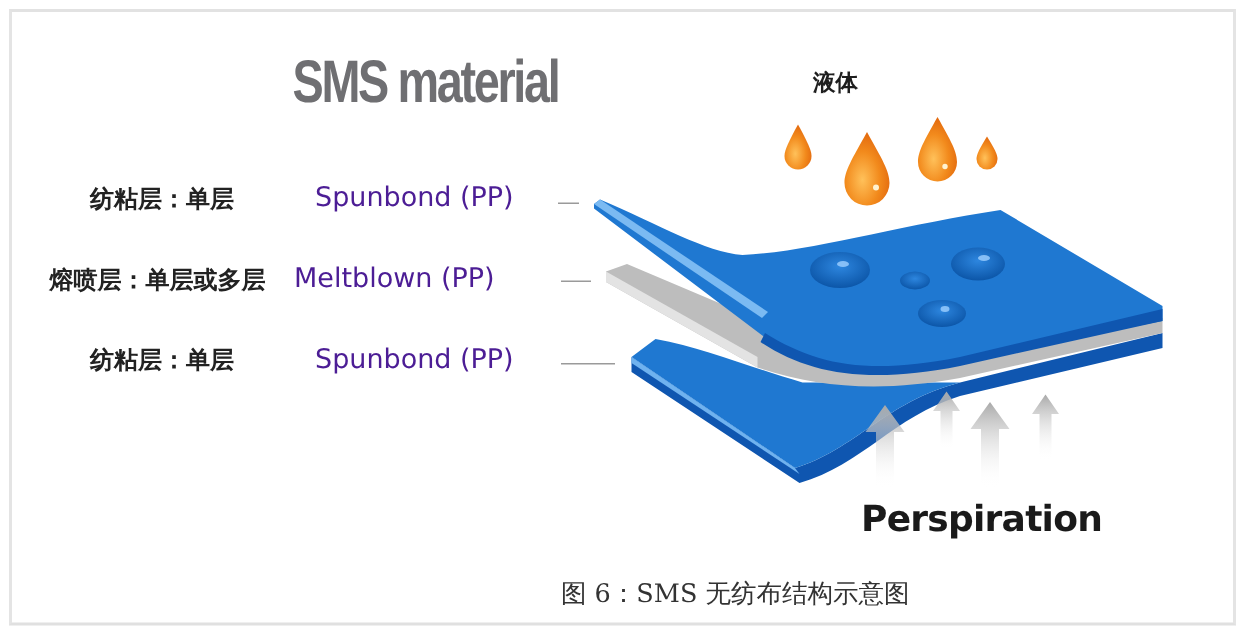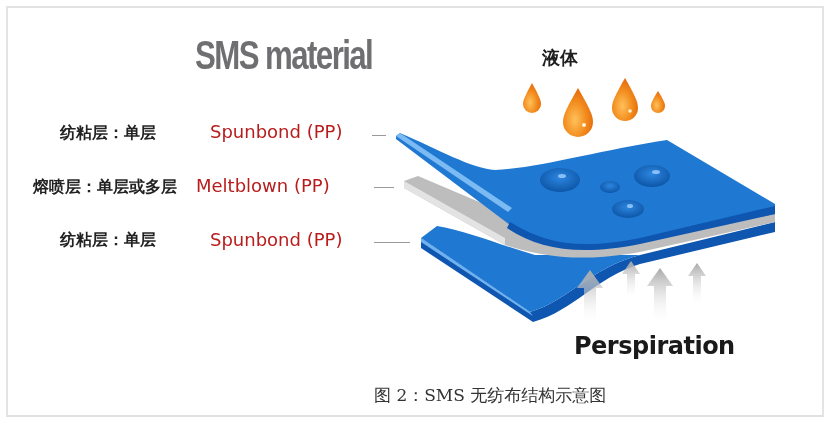--- a/index.html
+++ b/index.html
@@ -1,23 +1,23 @@
 <!DOCTYPE html>
 <html><head>
 <meta charset="utf-8">
 <style>
   html, body { margin:0; padding:0; background:#ffffff; }
   body { width:832px; height:424px; position:relative; overflow:hidden; font-family:"DejaVu Sans", sans-serif; }
   .frame { position:absolute; left:6px; top:6px; width:818px; height:411px; border-top:2px solid #e2e2e2; border-left:2px solid #e4e4e4; border-right:2px solid #e4e4e4; border-bottom:2px solid #e0e0e0; box-sizing:border-box; background:#fff; }
   .title { position:absolute; left:195px; top:33px; font-family:"Liberation Sans", sans-serif; font-weight:bold; font-size:40px; color:#6f6f72; letter-spacing:-2px; transform:scaleX(0.78); transform-origin:left top; white-space:nowrap; }
   .label { position:absolute; white-space:nowrap; color:#222;text-align:center; }
   .zh { font-family:"DejaVu Serif", serif; font-size:16px; font-weight:bold; }
-  .en { font-family:"DejaVu Sans", sans-serif; font-size:18px; color:#b91c1c; }
+  .en { font-family:"DejaVu Sans", sans-serif; font-size:18px; color:#4c1d95; }
   .leader { position:absolute; height:1px; background:#9a9a9a; }
-  .liquid { position:absolute; left:542px; top:46px; font-family:"DejaVu Serif", serif; font-weight:bold; font-size:18px; color:#1e1e1e; }
+  .liquid { position:absolute; left:542px; top:46px; font-family:"DejaVu Serif", serif; font-weight:bold; font-size:15px; color:#1e1e1e; }
   .persp { position:absolute; left:574px; top:332px; font-family:"DejaVu Sans", sans-serif; font-weight:bold; font-size:24px; color:#1a1a1a; letter-spacing:-0.5px; }
   .caption { position:absolute; left:374px; top:384px; font-family:"DejaVu Serif", serif; font-size:17px; color:#333; }
   svg.art { position:absolute; left:0; top:0; }
 </style>
 </head>
 <body>
 
 <div class="frame"></div>
 
 <div class="title">SMS material</div>
@@ -88,13 +88,13 @@
   <g>
     <path d="M590,270 L603,288 L596,288 L596,325 L584,325 L584,288 L577,288 Z" fill="url(#arrowGrad)"></path>
     <path d="M631,261 L640,274 L635,274 L635,300 L627,300 L627,274 L622,274 Z" fill="url(#arrowGrad)"></path>
     <path d="M660,268 L673,286 L666,286 L666,325 L654,325 L654,286 L647,286 Z" fill="url(#arrowGrad)"></path>
     <path d="M697,263 L706,276 L701,276 L701,307 L693,307 L693,276 L688,276 Z" fill="url(#arrowGrad)"></path>
   </g>
 </svg>
 
 <div class="liquid">液体</div>
 <div class="persp">Perspiration</div>
-<div class="caption">图 2：SMS 无纺布结构示意图</div>
+<div class="caption">图 6：SMS 无纺布结构示意图</div>
 
 </body></html>

